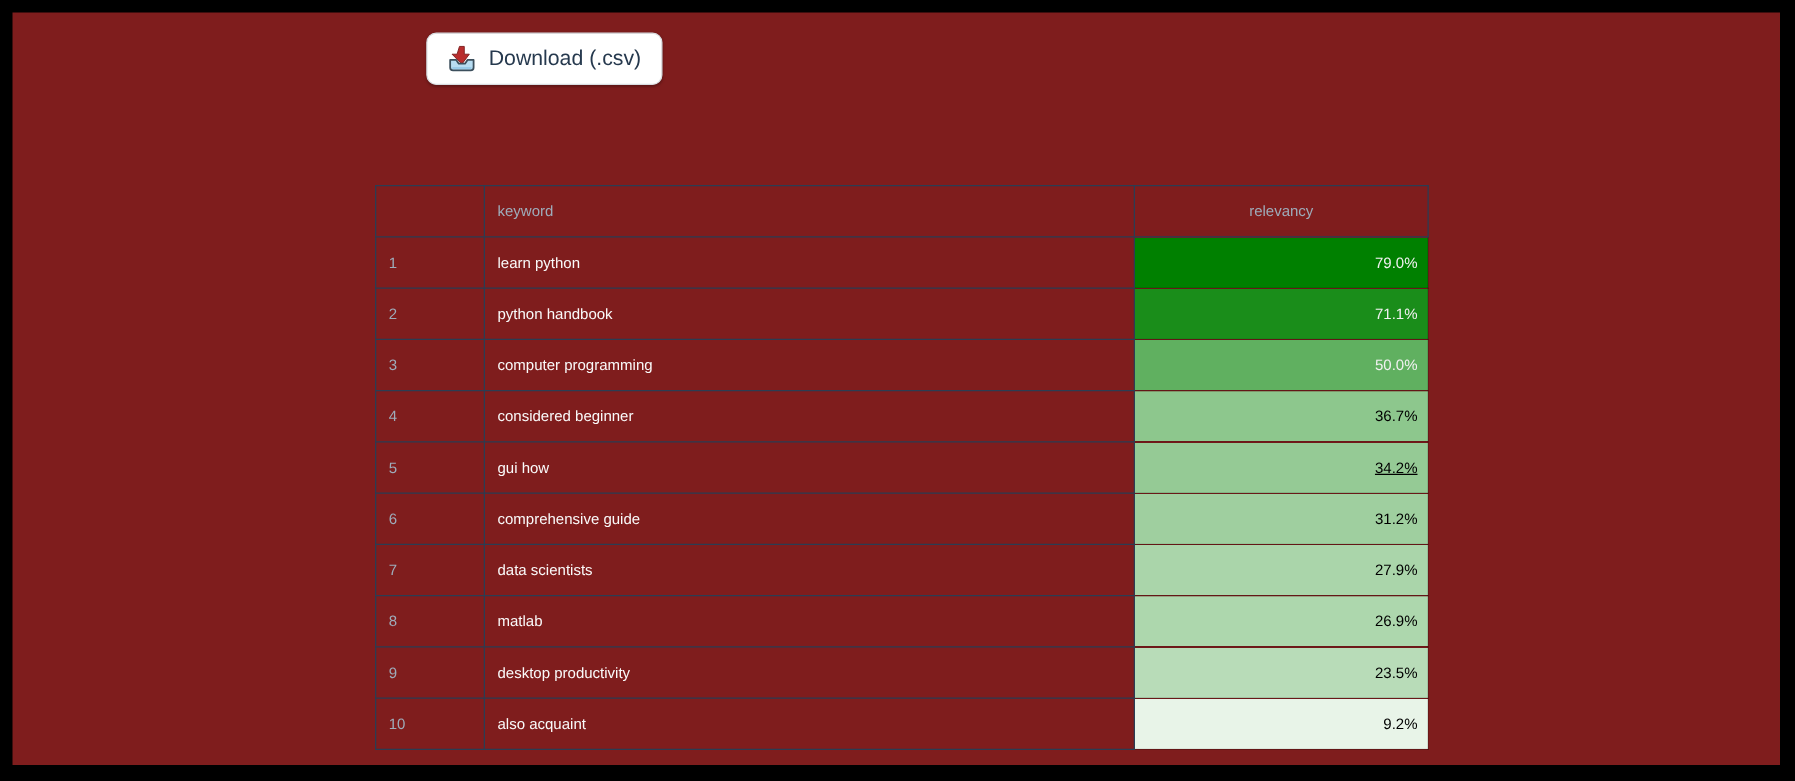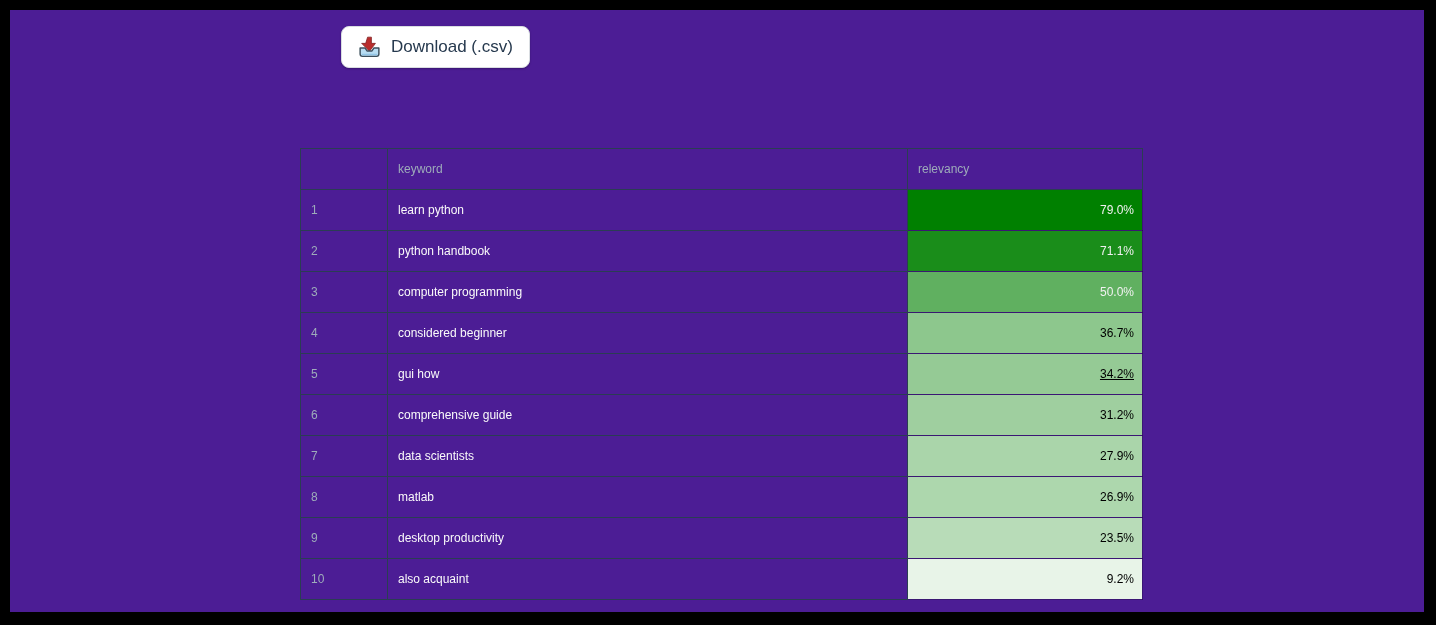--- a/index.html
+++ b/index.html
@@ -8,21 +8,21 @@
     position: relative;
     width: 1436px;
     height: 625px;
     background: #000000;
     font-family: "Liberation Sans", sans-serif;
     overflow: hidden;
   }
   .stage {
     position: absolute;
     left: 10px; top: 10px; right: 12px; bottom: 13px;
-    background: #4c1d95;
+    background: #7f1d1d;
     padding-left: 44px;
   }
   
   .download-btn {
     position: absolute;
     left: 331px; top: 16px;
     height: 42px;
     display: flex;
     align-items: center;
     gap: 10px;
@@ -49,21 +49,21 @@
   }
   .data-table th, .data-table td {
     border: 1px solid #2b3d53;
     height: 41px;
     padding: 0 10px;
     font-weight: 400;
     white-space: nowrap;
     overflow: hidden;
   }
   .data-table th { color: #9eacba; text-align: left; }
-  .data-table th.relevancy { text-align: left; }
+  .data-table th.relevancy { text-align: center; }
   .data-table td.rank { color: #9eacba; }
   .data-table td.keyword { color: #fafafa; }
   .data-table td.relevancy {
     text-align: right;
     border-color: rgba(0,0,0,0.22);
     padding-right: 8px;
   }
   col.c-rank { width: 87px; }
   col.c-keyword { width: 520px; }
   col.c-relevancy { width: 235px; }

